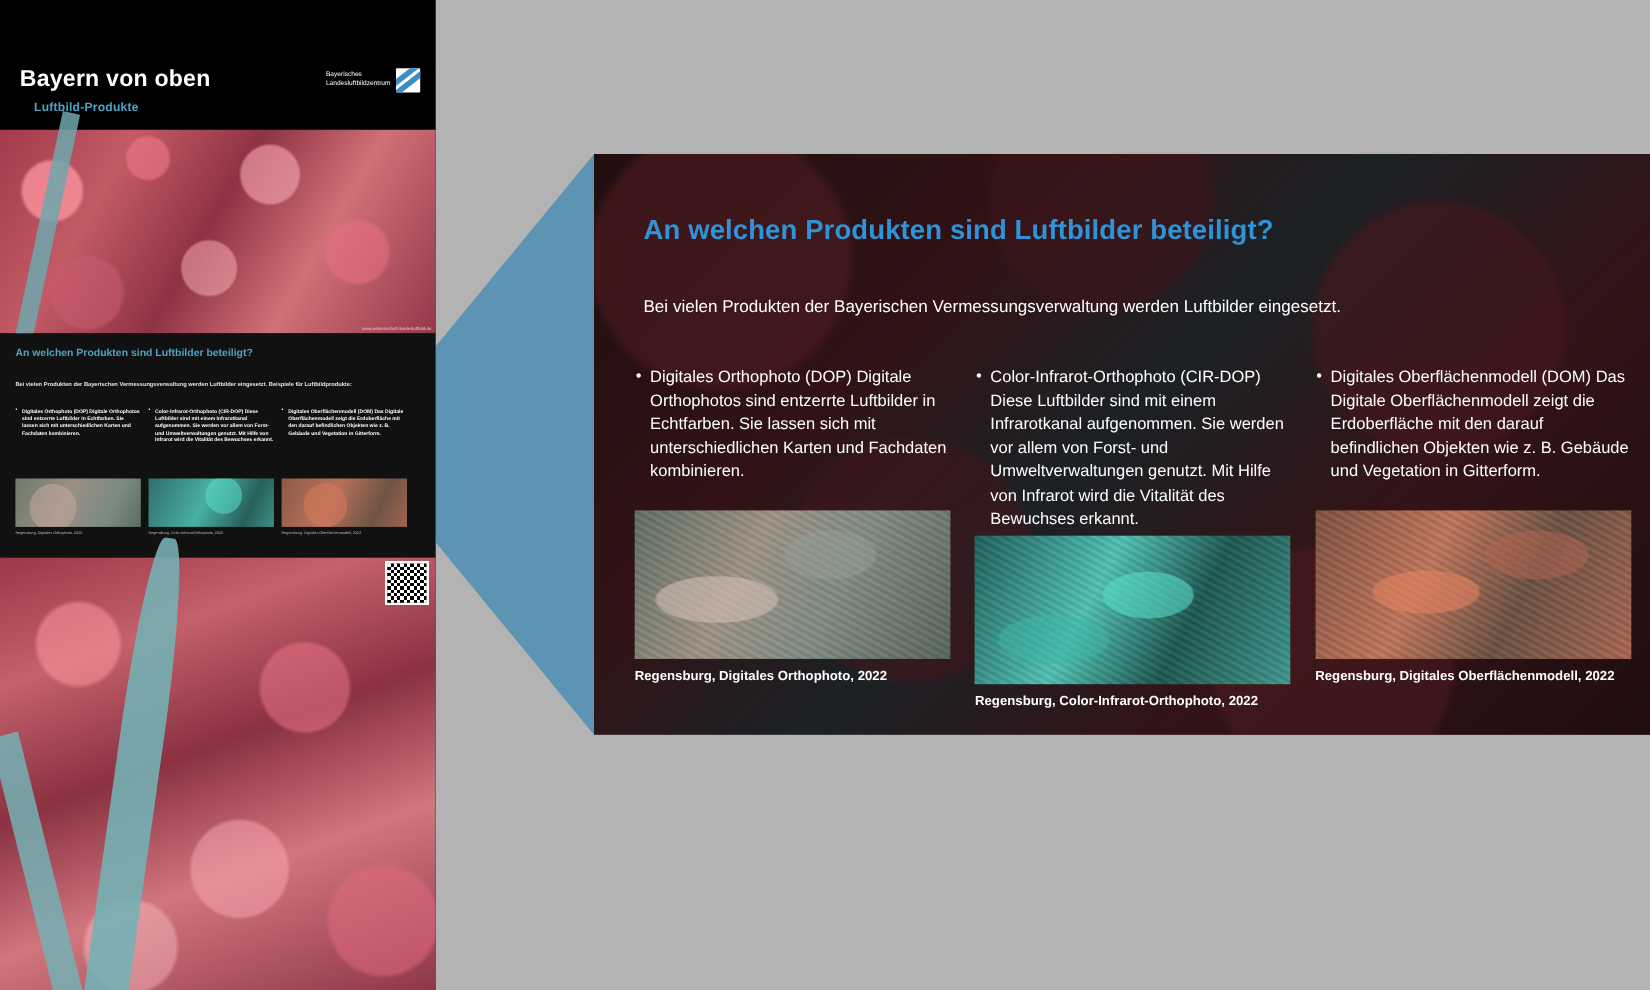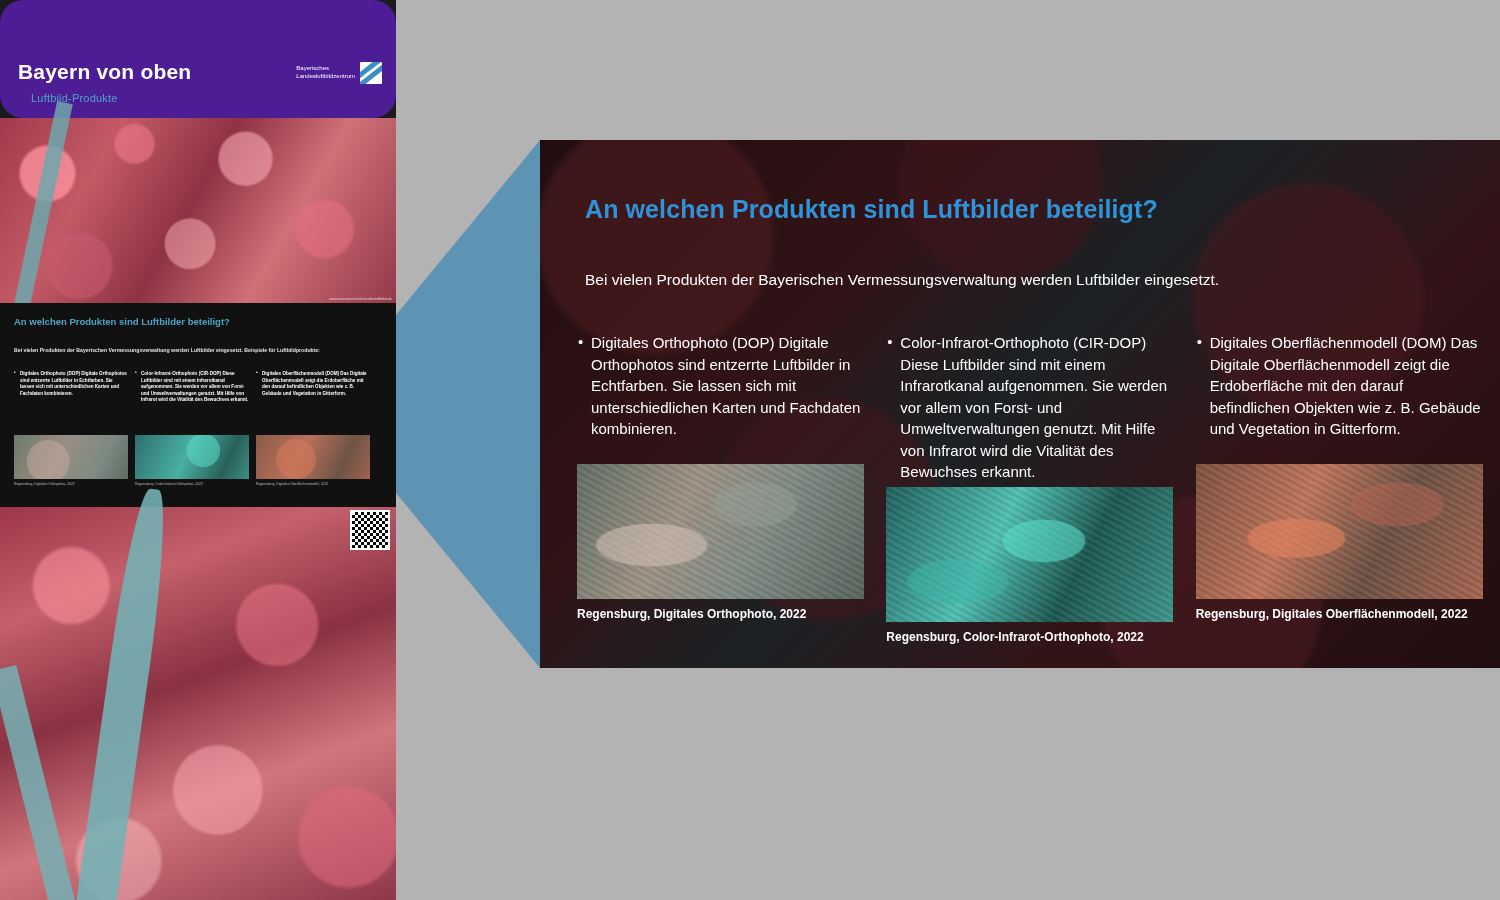--- a/index.html
+++ b/index.html
@@ -23,38 +23,37 @@
     width: 396px;
     height: 900px;
     background: #1b1b1b;
     overflow: hidden;
   }
   .poster-header {
     position: absolute;
     left: 0; top: 0;
     width: 396px;
     height: 118px;
-    background: #4c1d95;
-    border-radius: 23px;
+    background: #000000;
   }
   .poster-title {
     position: absolute;
     left: 18px;
     top: 60px;
     font-size: 21px;
     font-weight: bold;
     color: #ffffff;
     letter-spacing: 0.2px;
   }
   .poster-subtitle {
     position: absolute;
     left: 18px;
     top: 92px;
     font-size: 11px;
-    font-weight: normal;
+    font-weight: bold;
     color: #4fa3c4;
     letter-spacing: 0.2px;
     padding-left: 13px;
   }
   .logo-wrap {
     position: absolute;
     right: 14px;
     top: 62px;
     display: flex;
     align-items: flex-start;

